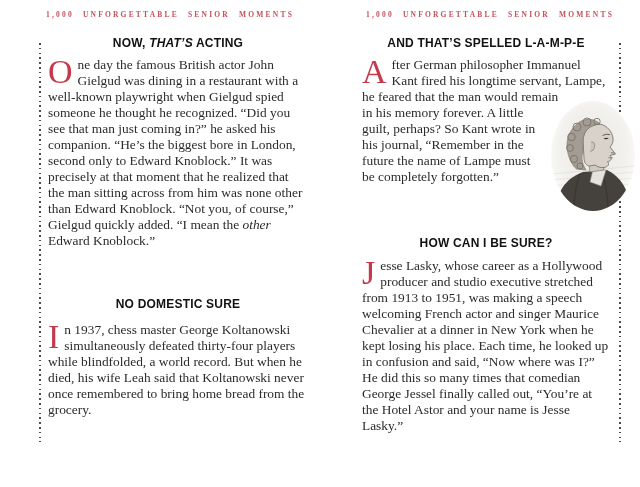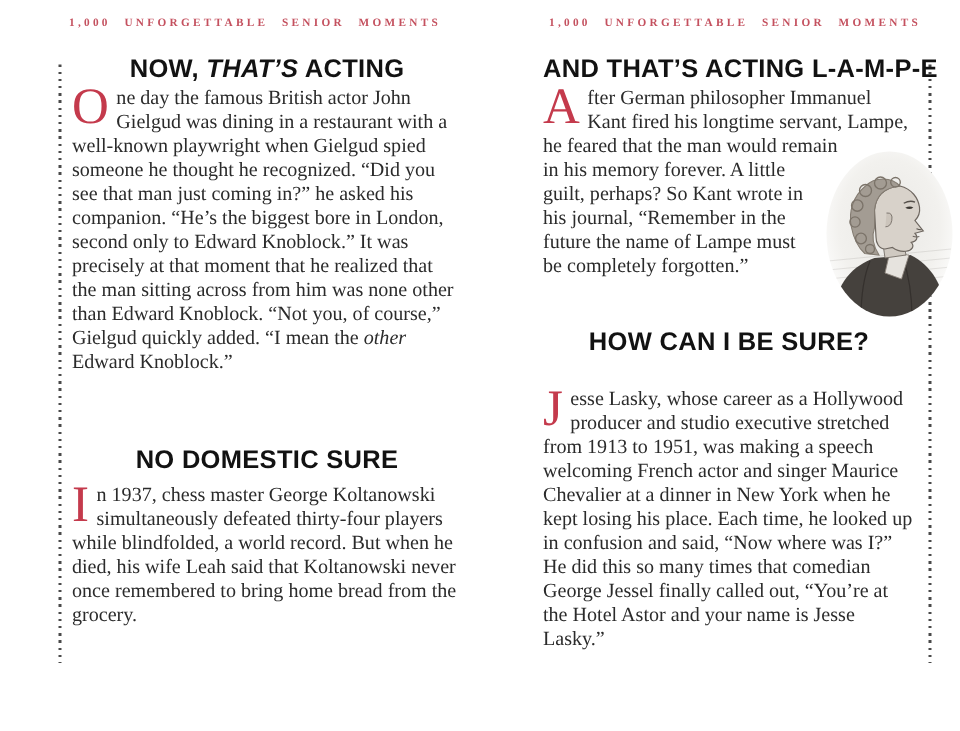--- a/index.html
+++ b/index.html
@@ -37,21 +37,21 @@
 
   .content { position: absolute; top: 0; }
   .page-left  .content { left: 38px; width: 260px; }
   .page-right .content { left: 32px; width: 248px; }
 
   .story-title {
     position: absolute; left: 0; right: 0; margin: 0;
     text-align: center;
     font-family: "Liberation Sans", sans-serif;
     font-weight: bold;
-    font-size: 17px;
+    font-size: 12px;
     letter-spacing: 0.2px;
     color: #121212;
     white-space: nowrap;
   }
   .story-title em { font-style: italic; }
 
   .story-body {
     position: absolute; left: 0; right: 0; margin: 0;
     font-size: 13.4px;
     line-height: 16px;
@@ -66,21 +66,21 @@
     line-height: 28px;
     height: 30px;
     padding: 1px 5px 0 0;
     color: #c43a4c;
   }
 
   .t1 { top: 36px; }
   .b1 { top: 57px; }
   .page-left  .t2 { top: 297px; }
   .page-left  .b2 { top: 322px; }
-  .page-right .t2 { top: 218px; }
+  .page-right .t2 { top: 236px; }
   .page-right .b2 { top: 258px; }
 
   .portrait-float {
     float: right;
     width: 86px; height: 112px;
     margin: 43px -26px 4px 8px;
     shape-outside: ellipse(50% 50%) border-box;
     shape-margin: 5px;
   }
   .portrait-float svg { display: block; width: 86px; height: 112px; }
@@ -112,21 +112,21 @@
       <p class="story-body b2"><span class="dropcap" style="color: rgb(196, 58, 76);">I</span><span>n 1937, chess master George Koltanowski simultaneously defeated thirty-four players while blindfolded, a world record. But when he died, his wife Leah said that Koltanowski never once remembered to bring home bread from the grocery.</span></p>
     </div>
 
   </div>
 
   <div class="page page-right">
     <div class="running-head">1,000 UNFORGETTABLE SENIOR MOMENTS</div>
     <div class="dotted-rule"></div>
 
     <div class="content">
-      <h2 class="story-title t1">AND THAT’S ACTING L-A-M-P-E</h2>
+      <h2 class="story-title t1">AND THAT’S SPELLED L-A-M-P-E</h2>
 
       <p class="story-body b1"><span class="dropcap" style="color: rgb(196, 58, 76);">A</span><span class="portrait-float">
             <svg viewBox="0 0 86 112" xmlns="http://www.w3.org/2000/svg" aria-hidden="true">
           <defs>
             <radialGradient id="pg" cx="50%" cy="45%" r="62%">
               <stop offset="0%" stop-color="#e9e8e5"></stop>
               <stop offset="65%" stop-color="#f2f1ee"></stop>
               <stop offset="100%" stop-color="#ffffff"></stop>
             </radialGradient>
             <clipPath id="oval">

